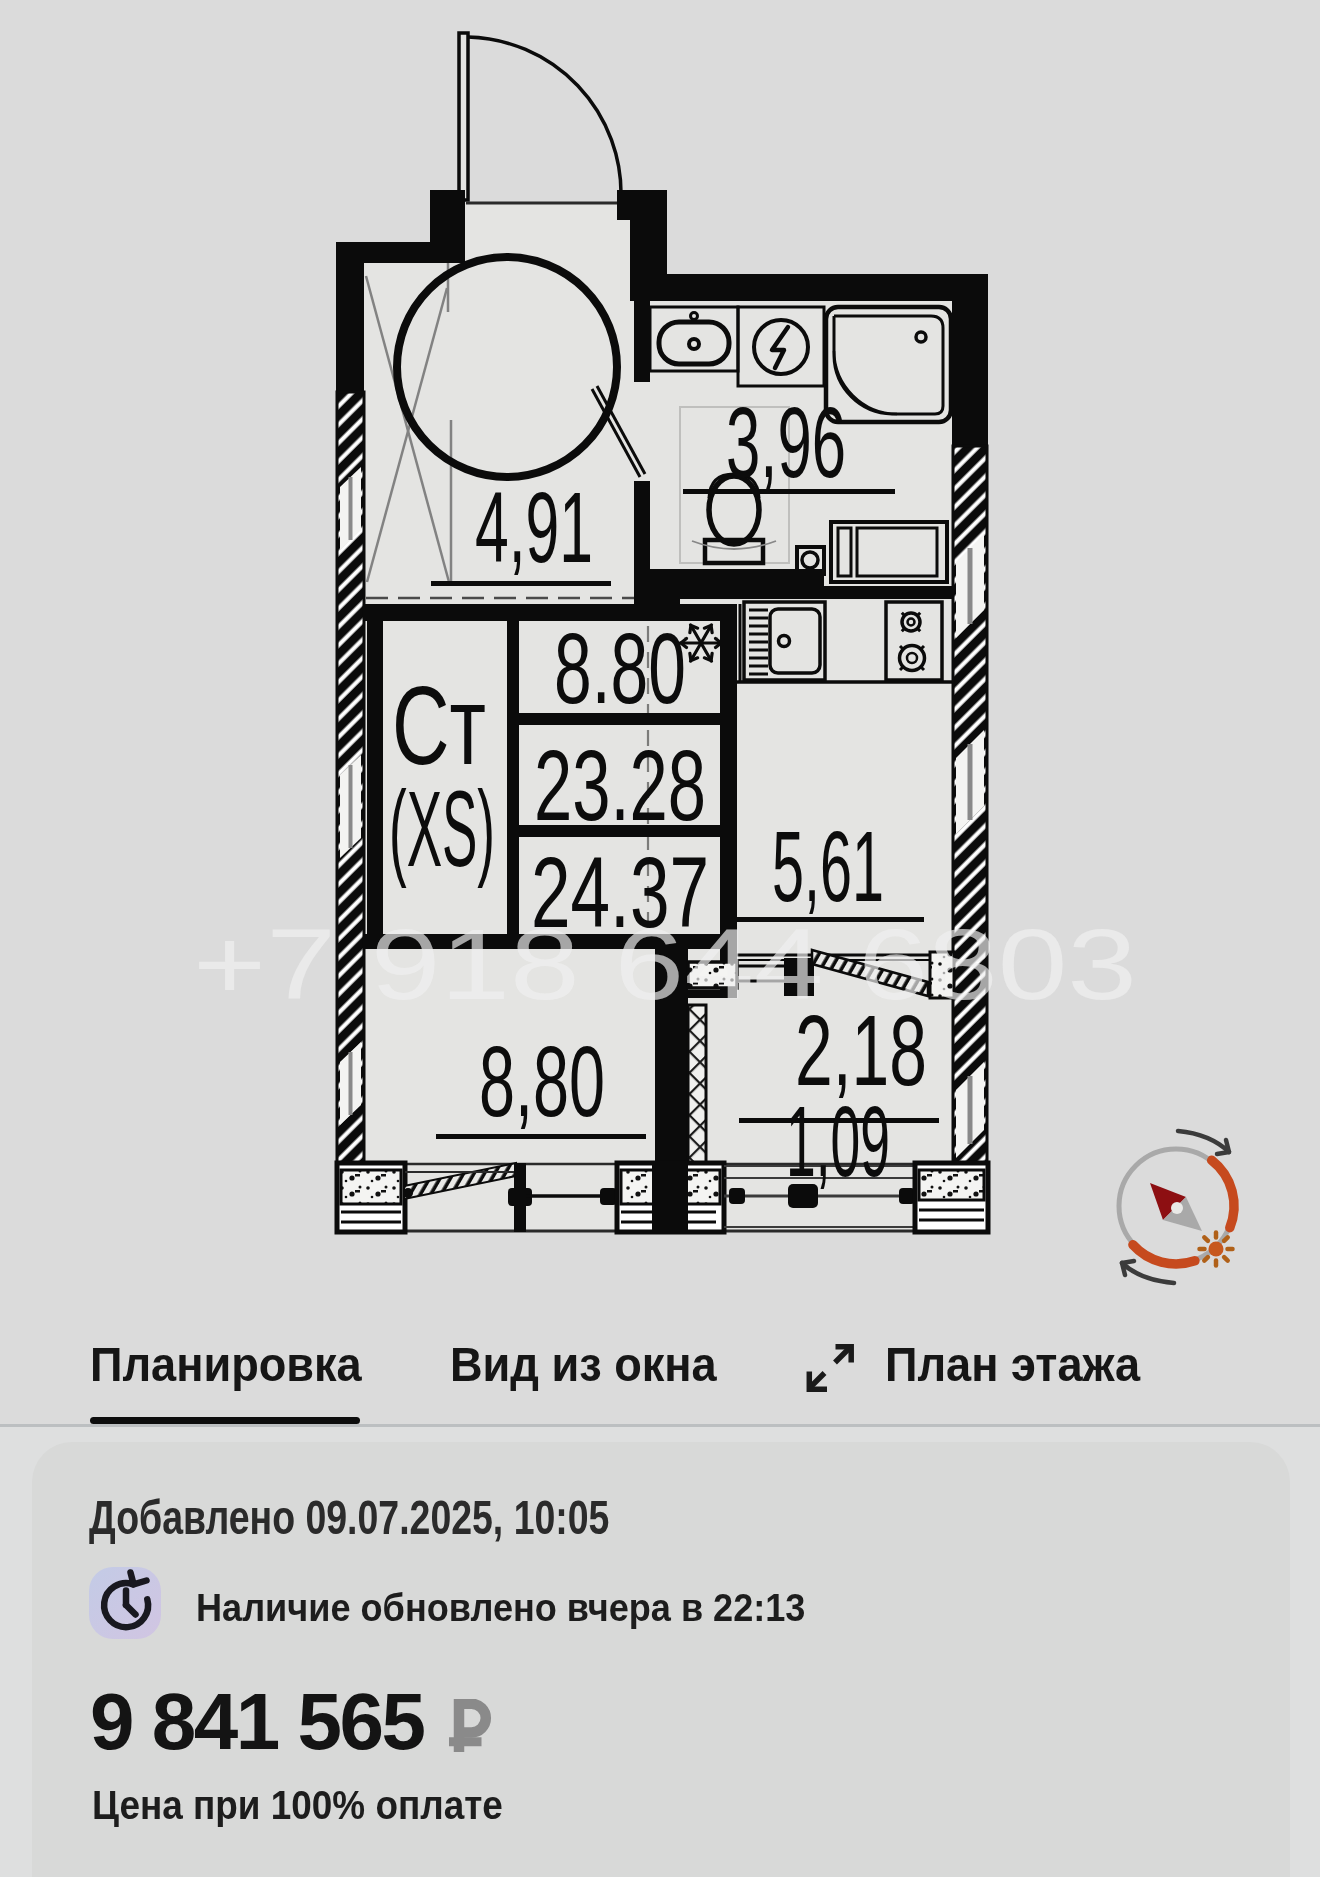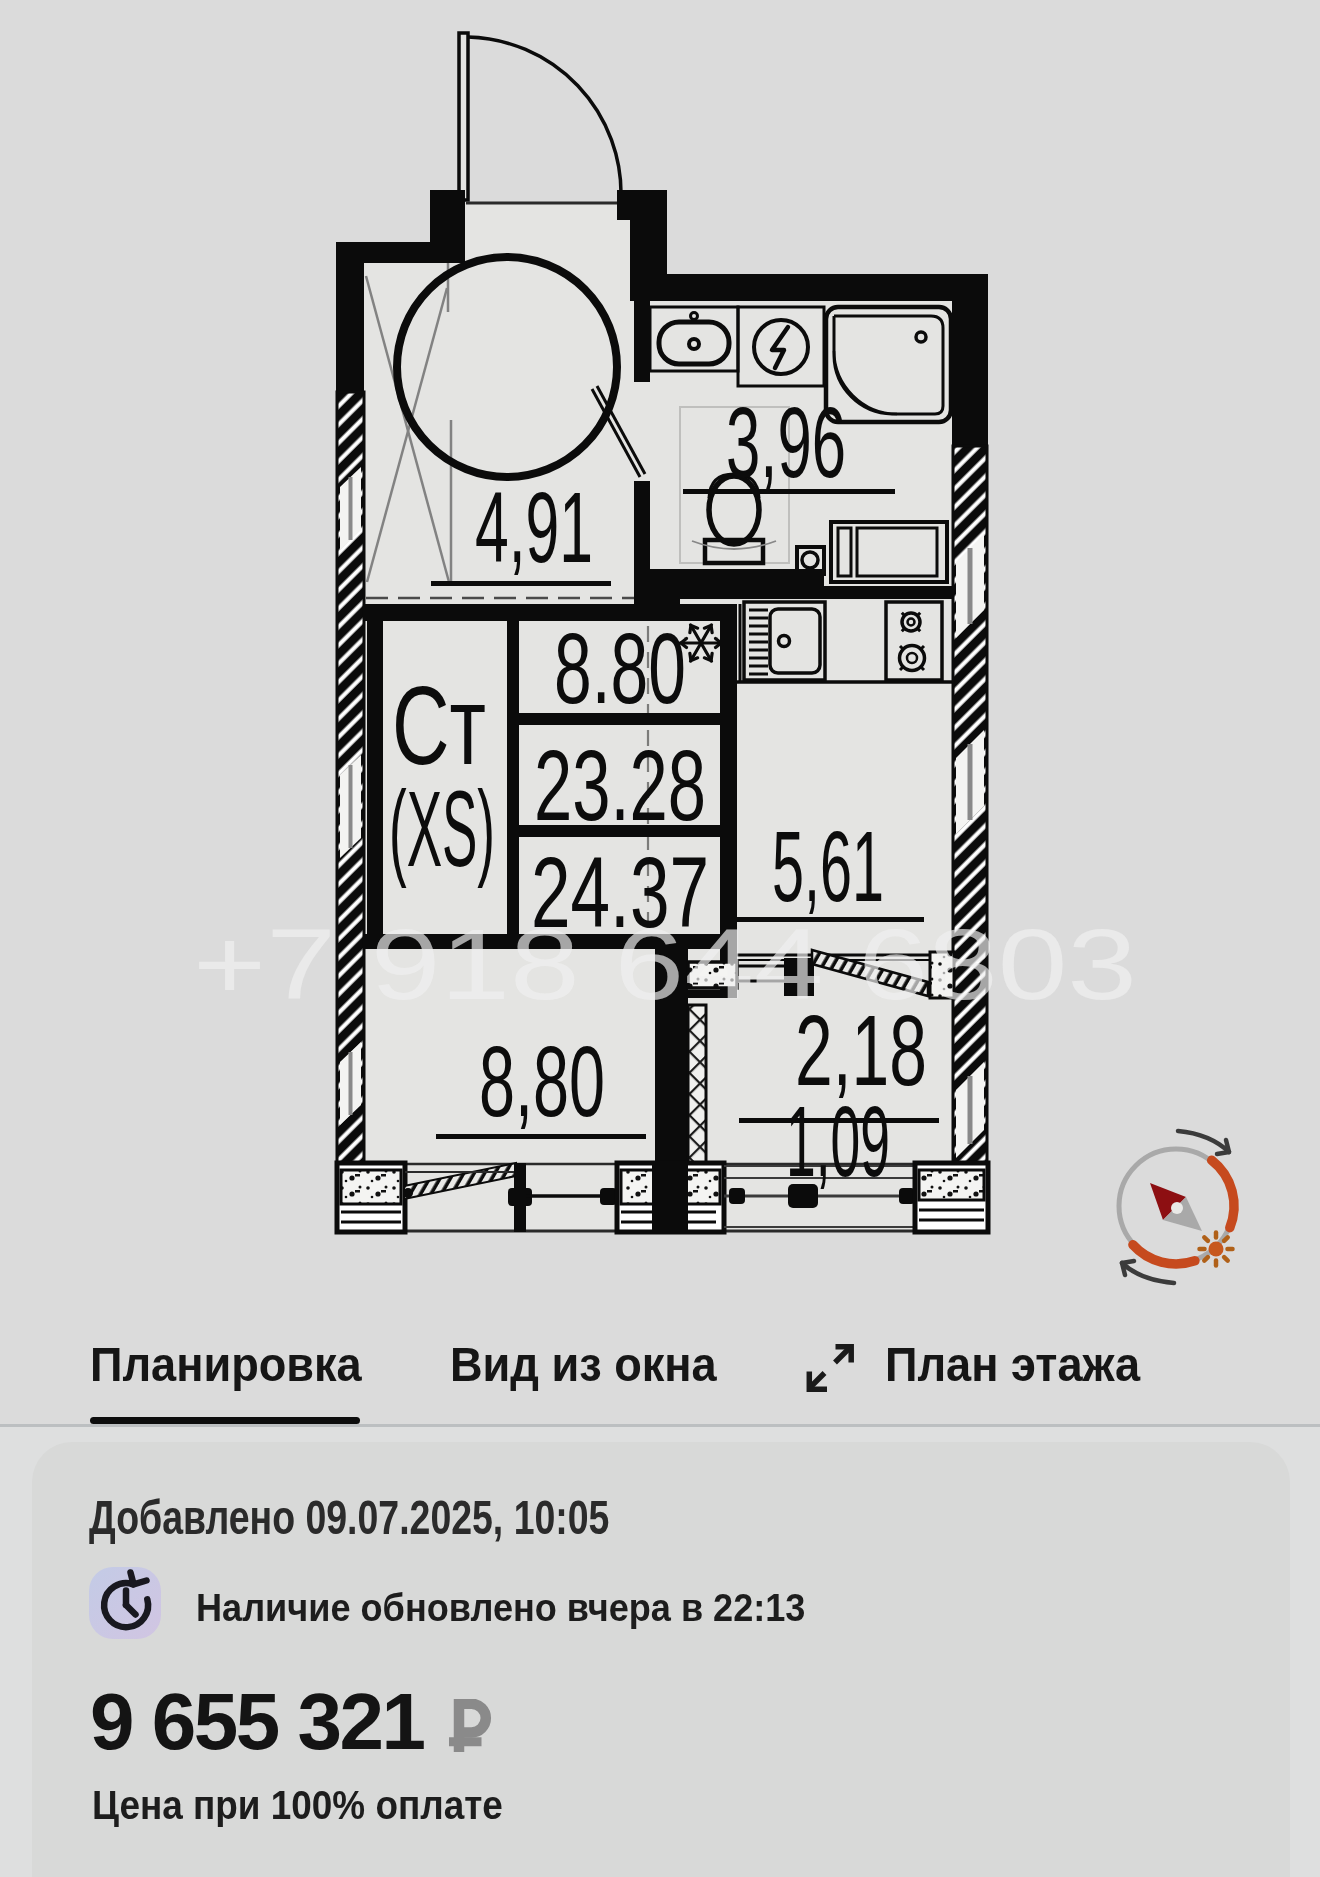--- a/index.html
+++ b/index.html
@@ -428,21 +428,21 @@
     <path d="M 44 17.3 A 22 22 0 1 0 58.3 32.3"></path>
     <path d="M 41.5 5.5 L 44.6 17.4 L 57.5 13.5"></path>
     <path d="M 37 38 V 23.5"></path>
         <path d="M 37 38 L 46.5 47.5"></path>
   </g>
 </svg>
 </div>
 
 <div class="t2">Наличие обновлено вчера в 22:13</div>
 
-<div class="price">9 655 321</div>
+<div class="price">9 841 565</div>
 
 <svg class="rub" width="50" height="53" viewBox="0 0 50 53">
   <g fill="none" stroke="#8a8a8a">
     <path d="M 13 53 V 4.8 H 25.5 A 14.3 14.3 0 0 1 25.5 33.4 H 13" stroke-width="10.5"></path>
     <line x1="3" y1="42.8" x2="35.5" y2="42.8" stroke-width="9"></line>
   </g>
 </svg>
 
 <div class="t3">Цена при 100% оплате</div>
 

